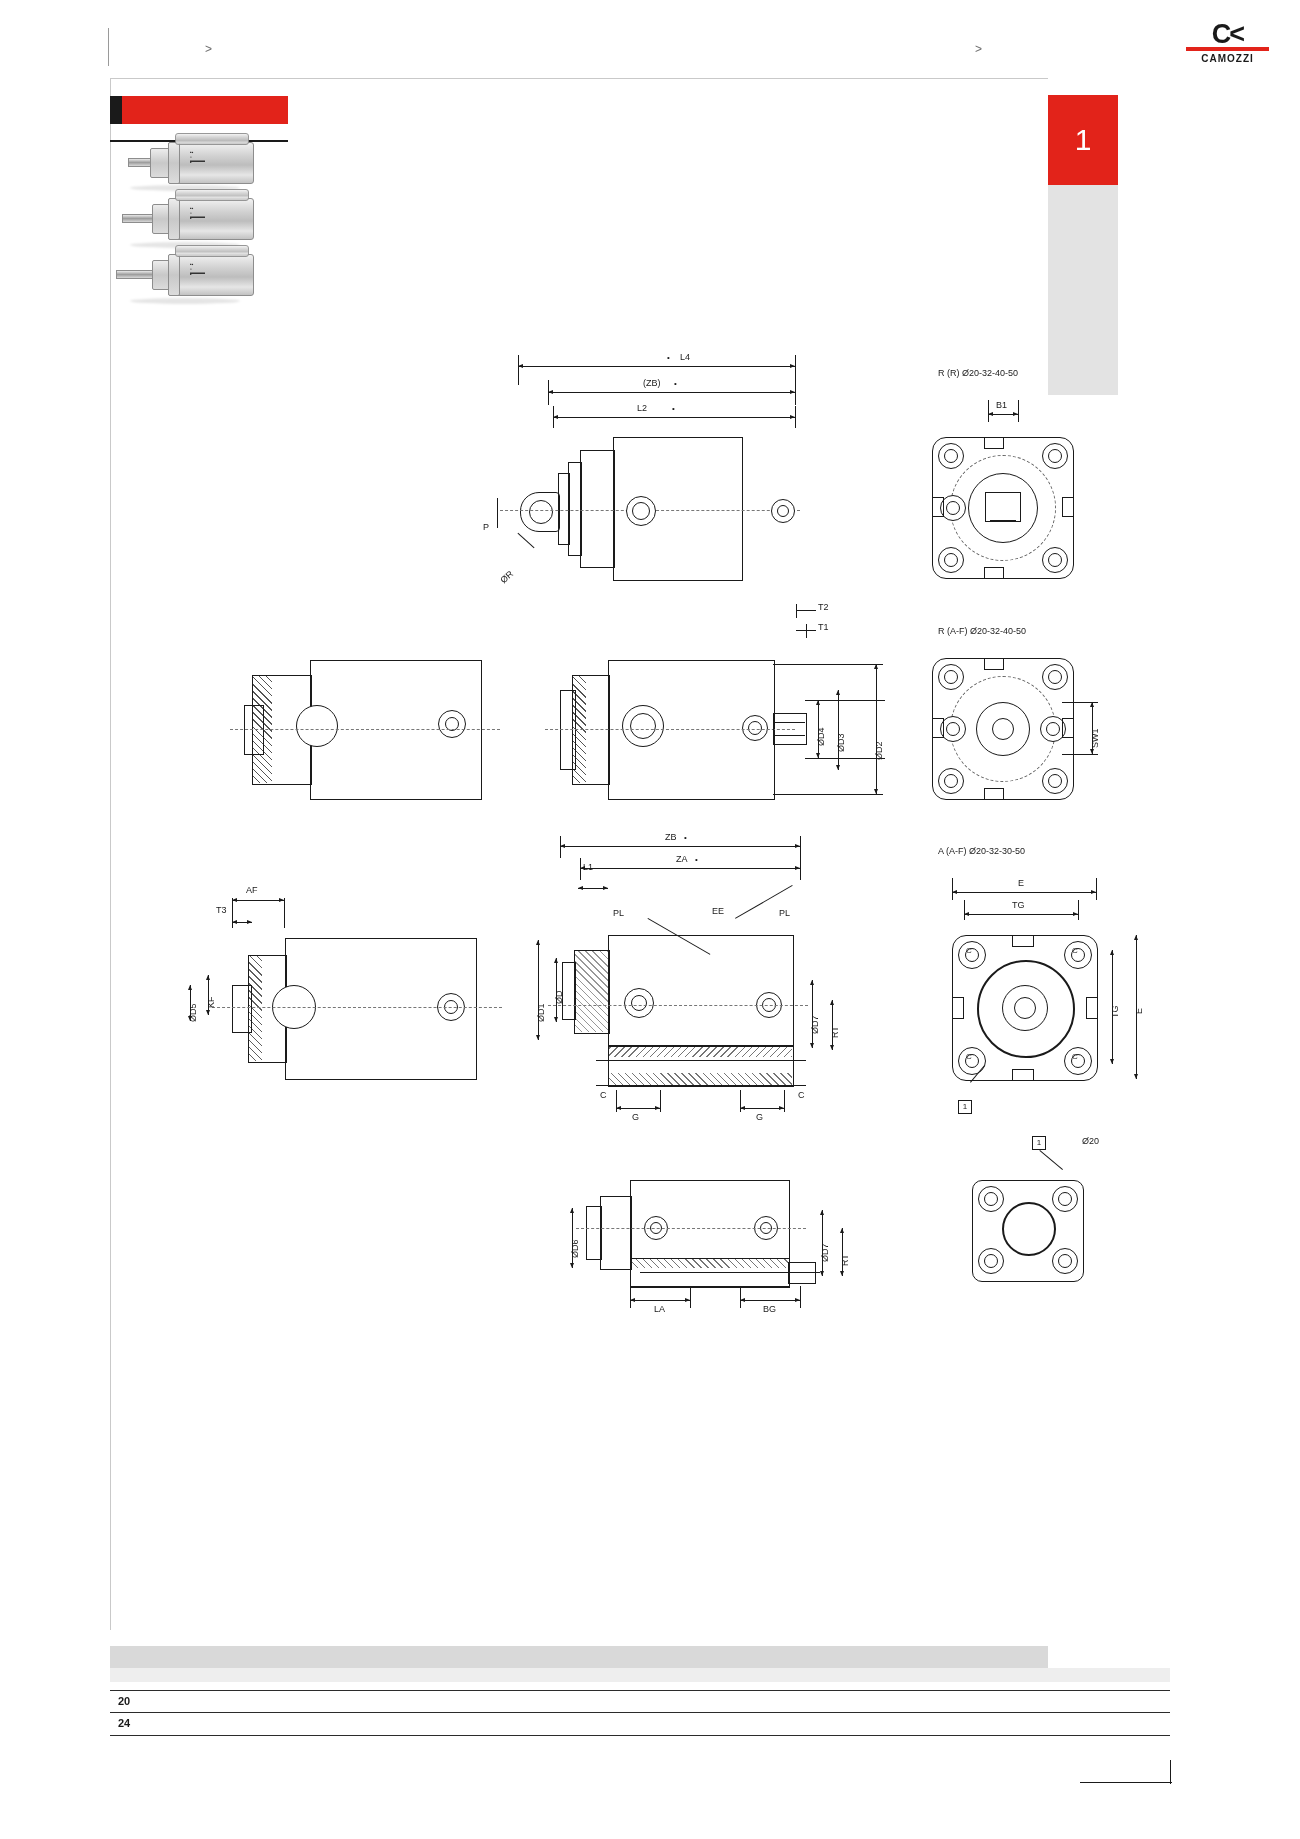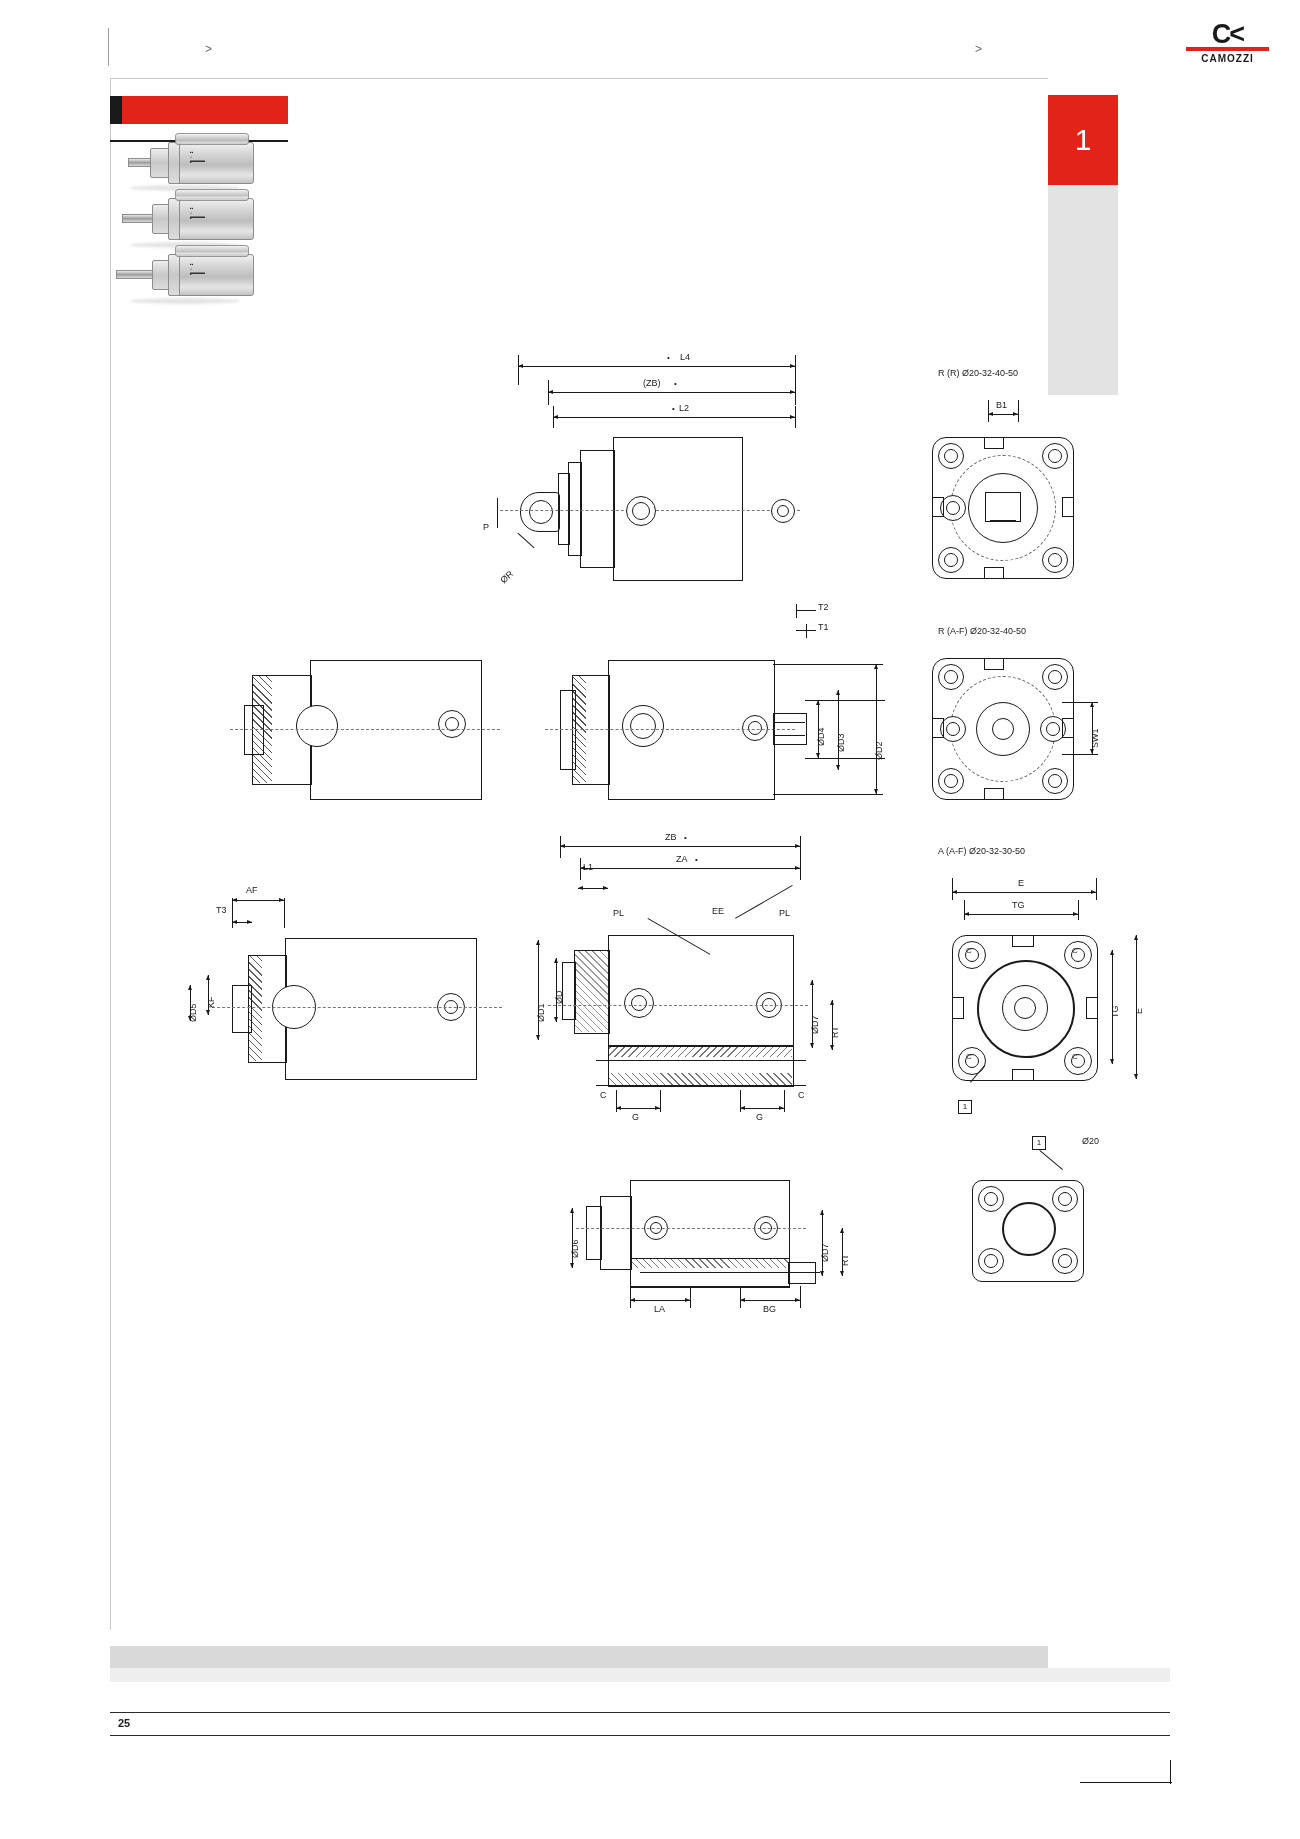--- a/index.html
+++ b/index.html
@@ -197,21 +197,21 @@
 
     <div class="ext" style="left:548px;top:380px;height:25px;"></div>
     <div class="ext" style="left:795px;top:380px;height:25px;"></div>
     <div class="dim" style="left:548px;top:392px;width:247px;"></div>
     <div class="lbl" style="left:643px;top:378px;">(ZB)</div>
     <div class="lbl sm" style="left:674px;top:379px;">•</div>
 
     <div class="ext" style="left:553px;top:406px;height:22px;"></div>
     <div class="ext" style="left:795px;top:406px;height:22px;"></div>
     <div class="dim" style="left:553px;top:417px;width:242px;"></div>
-    <div class="lbl" style="left:679px;top:403px;text-align:right;">L2</div>
+    <div class="lbl" style="left:637px;top:403px;text-align:right;">L2</div>
     <div class="lbl sm" style="left:672px;top:404px;">•</div>
 
     <div class="rect" style="left:613px;top:437px;width:128px;height:142px;"></div>
     <div class="rect" style="left:580px;top:450px;width:33px;height:116px;"></div>
     <div class="rect" style="left:568px;top:462px;width:12px;height:92px;"></div>
     <div class="rect" style="left:558px;top:473px;width:10px;height:70px;"></div>
 
     <div class="rect" style="left:520px;top:492px;width:38px;height:38px;border-radius:19px 4px 4px 19px;"></div>
     <div class="circ" style="left:529px;top:500px;width:22px;height:22px;"></div>
 
@@ -503,20 +503,23 @@
     <div class="circ" style="left:1058px;top:1192px;width:12px;height:12px;"></div>
     <div class="circ" style="left:978px;top:1248px;width:24px;height:24px;"></div>
     <div class="circ" style="left:984px;top:1254px;width:12px;height:12px;"></div>
     <div class="circ" style="left:1052px;top:1248px;width:24px;height:24px;"></div>
     <div class="circ" style="left:1058px;top:1254px;width:12px;height:12px;"></div>
   </div>
 
   <div class="tbl-head"></div>
   <div class="tbl-sub"></div>
 
+  <div class="tbl-row" style="top:1690px;">
+    <div class="cell">20</div>
+  </div>
   <div class="tbl-row" style="top:1712px;">
-    <div class="cell">25</div>
+    <div class="cell">24</div>
   </div>
 
   <div class="foot-rule"></div>
   <div class="foot-rule2"></div>
 
 </div>
 
 </body></html>

